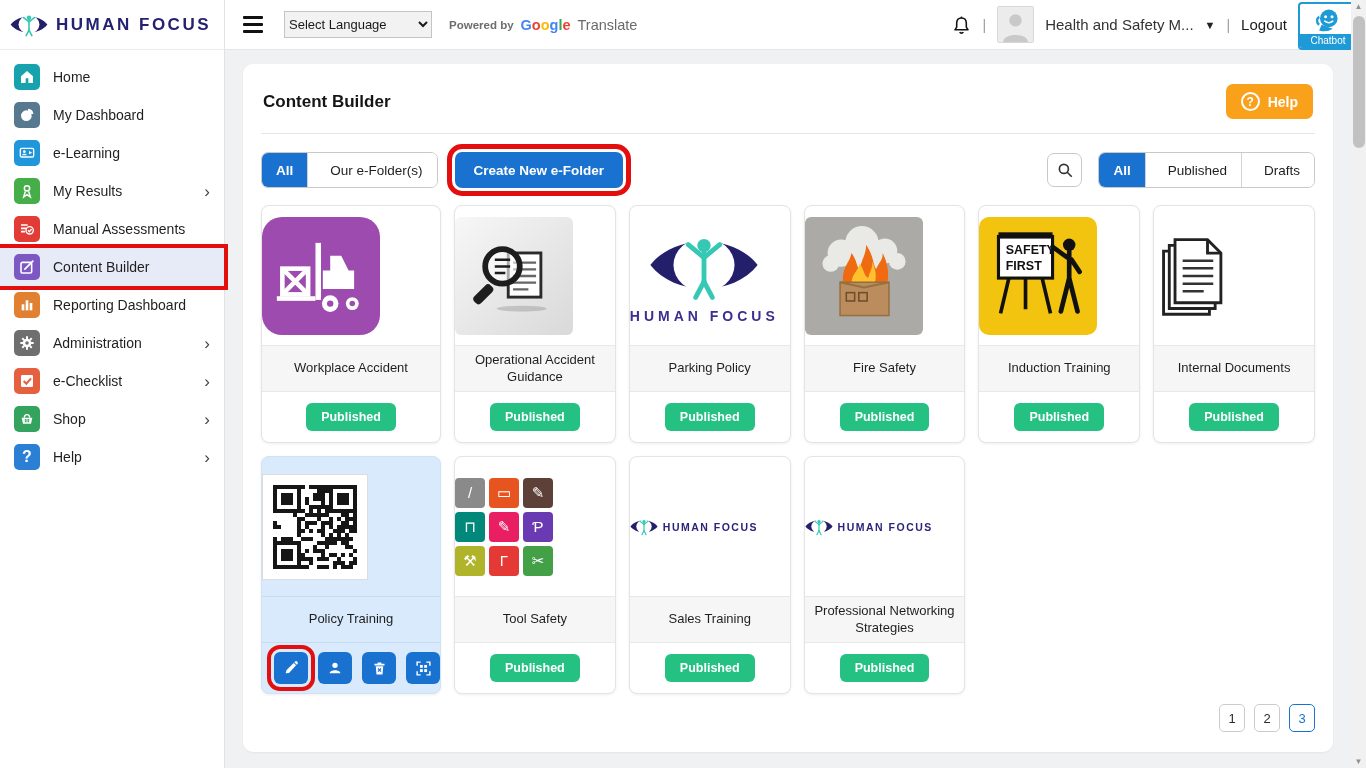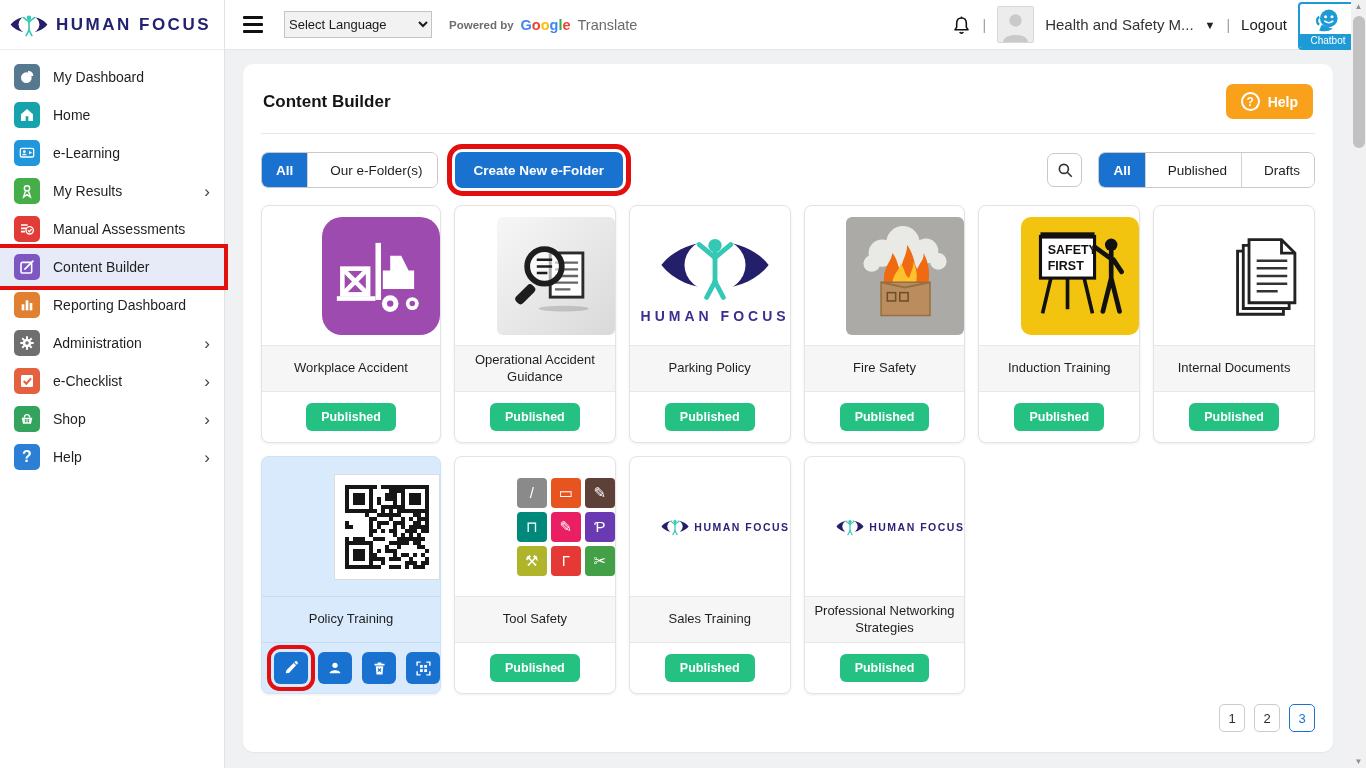--- a/index.html
+++ b/index.html
@@ -55,21 +55,21 @@
   .seg { height:34px; padding:0 14px; display:flex; align-items:center; font-size:13.5px; color:#1e1e1e; border-right:1px solid #d2d2d2; background:#fff; cursor:pointer; white-space:nowrap; }
   .seg:last-child { border-right:none; }
   .seg.active { background:var(--blue); color:#fff; font-weight:bold; }
   .create-btn { margin-left:17px; background:var(--blue); border:none; color:#fff; height:36px; padding:0 19px; border-radius:7px; font-size:13.5px; font-weight:bold; cursor:pointer; outline:5px solid var(--red); outline-offset:3px; font-family:"Liberation Sans",sans-serif; }
   .toolbar-right { margin-left:auto; display:flex; align-items:center; gap:16px; }
   .search-btn { width:35px; height:34px; background:#fff; border:1px solid #c9c9c9; border-radius:7px; display:flex; align-items:center; justify-content:center; cursor:pointer; }
 
   
   .grid { margin-top:17px; display:grid; grid-template-columns:repeat(6,1fr); gap:13px; }
   .card { background:#fff; border:1px solid #e4e4e4; border-radius:8px; overflow:visible; box-shadow:0 1px 3px rgba(0,0,0,.07); display:flex; flex-direction:column; height:238px; cursor:pointer; }
-  .card-img { height:139px; display:flex; align-items:center; justify-content:flex-end; border-radius:8px 8px 0 0; overflow:hidden; }
+  .card-img { height:139px; display:flex; align-items:center; justify-content:flex-start; border-radius:8px 8px 0 0; overflow:hidden; }
   .card-title { border-top:1px solid #e8e8e8; border-bottom:1px solid #e8e8e8; background:#f6f6f6; min-height:47px; display:flex; align-items:center; justify-content:center; text-align:center; font-size:13px; color:#1f1f1f; padding:4px 8px; line-height:1.25; }
   .card-foot { flex:1; display:flex; align-items:center; justify-content:center; }
   .badge { background:var(--green); color:#fff; font-size:12.5px; font-weight:bold; padding:7px 15px; border-radius:6px; }
   .card.selected { background:#d9eafc; border-color:#cfe2f6; }
   .card.selected .card-title { background:#d9eafc; border-color:#c6dcf2; }
   .card.selected .card-foot { justify-content:flex-start; padding-left:12px; gap:10px; }
   .action-btn { width:34px; height:32px; background:var(--blue); border:none; border-radius:6px; display:flex; align-items:center; justify-content:center; cursor:pointer; }
   .action-btn.annotated { outline:4px solid var(--red); outline-offset:3px; }
 
   .tile { width:118px; height:118px; border-radius:20px; display:flex; align-items:center; justify-content:center; }
@@ -117,36 +117,36 @@
   <div class="sidebar">
     <div class="logo-box">
       <svg width="38" height="27">
           <use href="#hfeye"></use>
         </svg>
       <span class="brand-text">HUMAN FOCUS</span>
     </div>
     <div class="nav">
 
       <div class="nav-item">
+        <span class="nav-ic" style="background:#16a3ad">
+          <svg viewBox="0 0 24 24" width="16" height="16">
+              <path d="M3 11 L12 3 L21 11 V21 H14 V14 H10 V21 H3 Z" fill="#fff"></path>
+            </svg>
+        </span>
+        <span class="nav-label">Home</span>
+      </div>
+
+      <div class="nav-item">
         <span class="nav-ic" style="background:#56798f">
           <svg viewBox="0 0 24 24" width="16" height="16">
               <circle cx="11" cy="13" r="8" fill="#fff"></circle>
               <path d="M13.5 10.5 V2.5 A8.5 8.5 0 0 1 21.5 10.5 Z" fill="#fff"></path>
             </svg>
         </span>
         <span class="nav-label">My Dashboard</span>
-      </div>
-
-      <div class="nav-item">
-        <span class="nav-ic" style="background:#16a3ad">
-          <svg viewBox="0 0 24 24" width="16" height="16">
-              <path d="M3 11 L12 3 L21 11 V21 H14 V14 H10 V21 H3 Z" fill="#fff"></path>
-            </svg>
-        </span>
-        <span class="nav-label">Home</span>
       </div>
 
       <div class="nav-item">
         <span class="nav-ic" style="background:#1f97da">
           <svg viewBox="0 0 24 24" width="16" height="16">
               <rect x="2" y="5" width="20" height="13" rx="2" fill="none" stroke="#fff" stroke-width="2"></rect>
               <circle cx="8" cy="10" r="2" fill="#fff"></circle>
               <path d="M4.5 15.5 c0-3 7-3 7 0 Z" fill="#fff"></path>
               <path d="M15 9 l5 2.5 l-5 2.5 Z" fill="#fff"></path>
             </svg>

